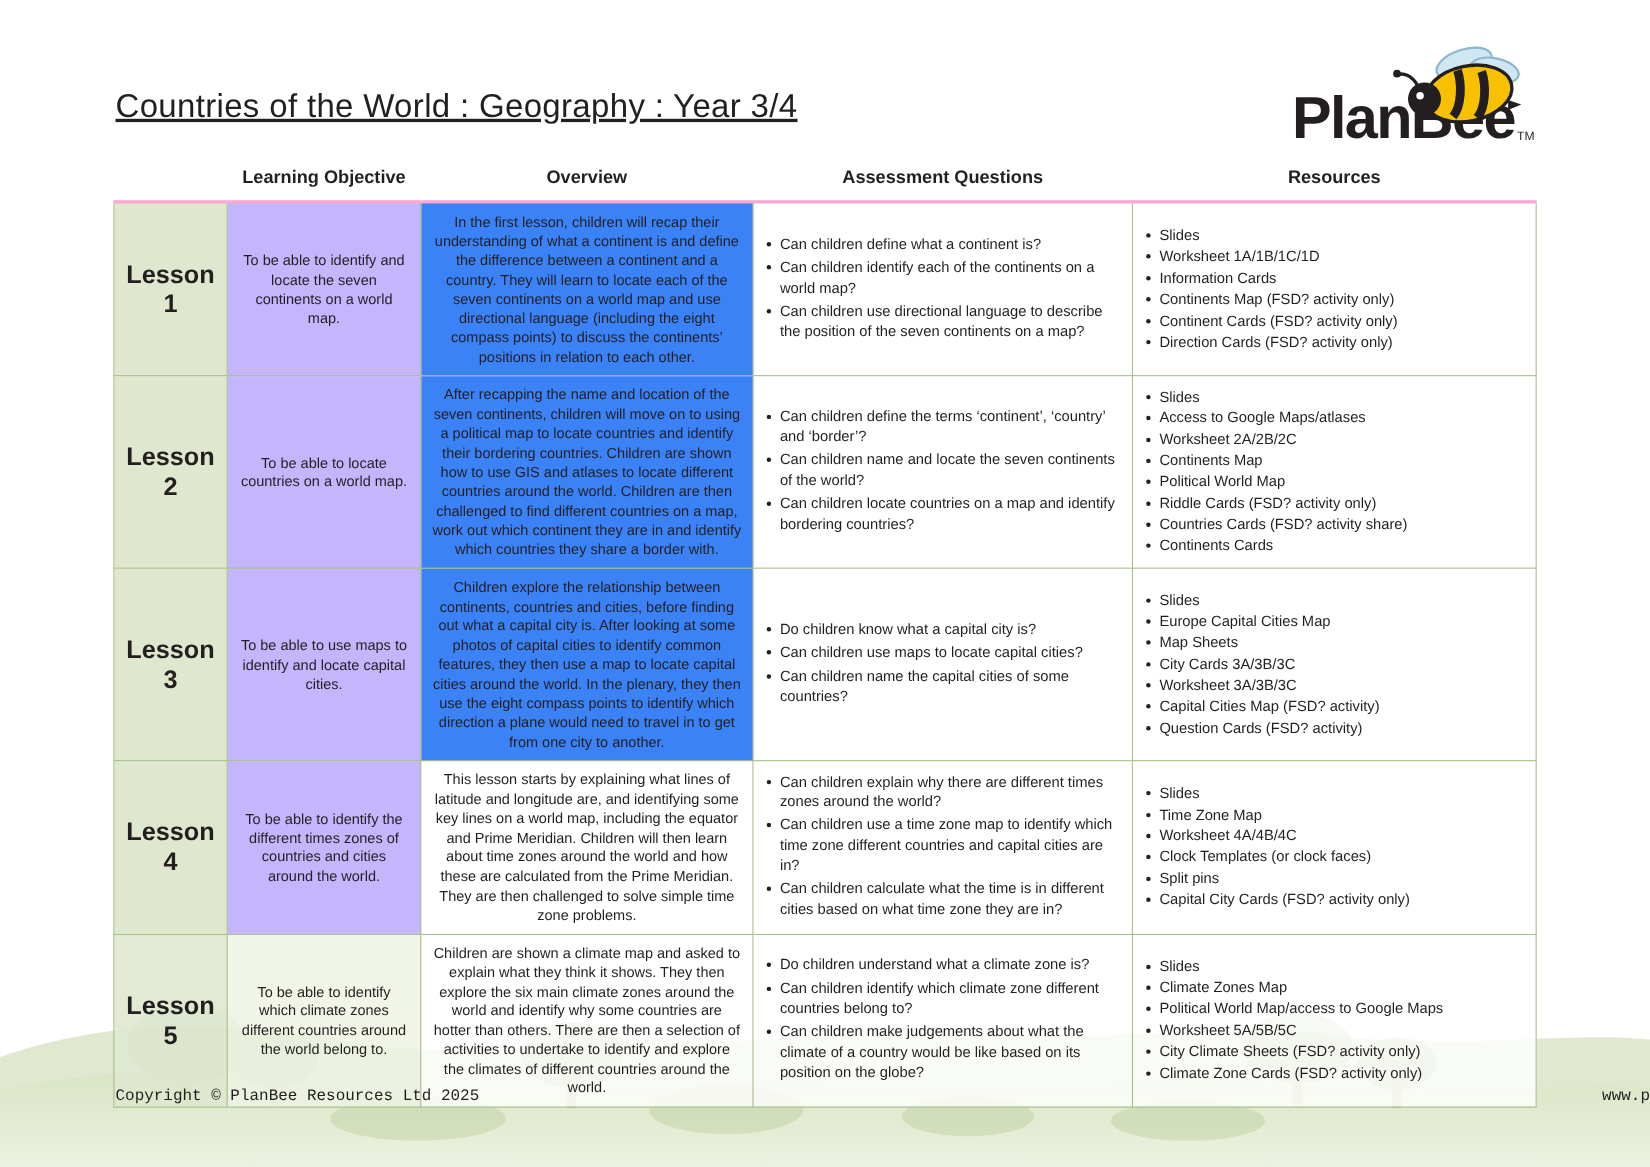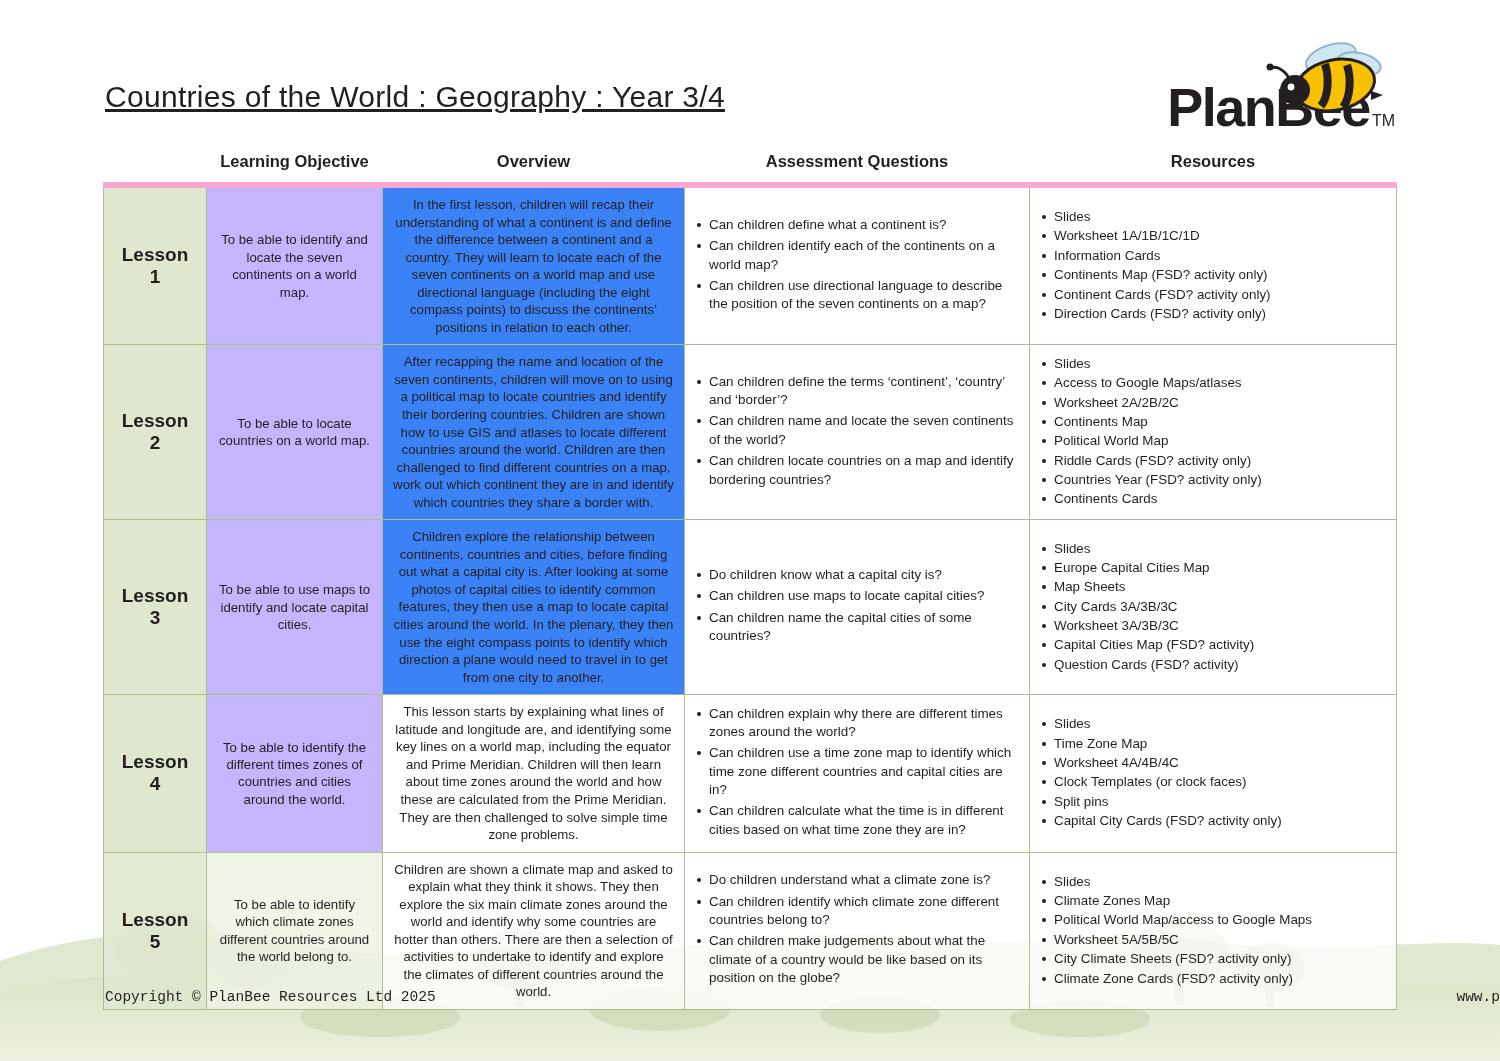--- a/index.html
+++ b/index.html
@@ -53,21 +53,21 @@
     align-items: flex-end;
   }
   .brand-text {
     font-size: 54px;
     font-weight: bold;
     letter-spacing: -1.5px;
     color: #231f20;
     line-height: 1;
   }
   .brand-tm {
-    font-size: 16px;
+    font-size: 11px;
     color: #231f20;
     margin-left: 2px;
     margin-bottom: 4px;
   }
   .bee {
     position: absolute;
     right: 6px;
     top: -42px;
   }
 
@@ -91,36 +91,36 @@
   table.planner col.c-res    { width: 367px; }
 
   table.planner th,
   table.planner td {
     border: 1px solid #a9bf8c;
     vertical-align: middle;
     padding: 8px 10px;
   }
   table.planner thead th {
     border: none;
-    border-bottom: 6px solid #f9a8d4;
+    border-bottom: 3px solid #f9a8d4;
     font-size: 16.5px;
     font-weight: bold;
     text-align: center;
     padding: 10px 6px 11px 6px;
     background: transparent;
   }
   thead th.blank-head {
     border: none;
   }
 
   td.lesson-cell {
     background: #dfe8cf;
     text-align: center;
     font-weight: bold;
-    font-size: 19px;
+    font-size: 23px;
     border-left: 1px solid #a9bf8c;
   }
   td.lo-cell {
     background: #c4b5fd;
     text-align: center;
     font-size: 13.2px;
     line-height: 1.32;
   }
   td.ov-cell {
     background: #3b82f6;
@@ -318,21 +318,21 @@
           </ul>
         </td>
         <td class="res-cell">
           <ul>
             <li>Slides</li>
             <li>Access to Google Maps/atlases</li>
             <li>Worksheet 2A/2B/2C</li>
             <li>Continents Map</li>
             <li>Political World Map</li>
             <li>Riddle Cards (FSD? activity only)</li>
-            <li>Countries Year (FSD? activity only)</li>
+            <li>Countries Cards (FSD? activity share)</li>
             <li>Continents Cards</li>
           </ul>
         </td>
       </tr>
 
       <tr class="row-3">
         <td class="lesson-cell">Lesson 3</td>
         <td class="lo-cell">To be able to use maps to identify and locate capital cities.</td>
         <td class="ov-cell">Children explore the relationship between continents, countries and cities, before finding out what a capital city is. After looking at some photos of capital cities to identify common features, they then use a map to locate capital cities around the world. In the plenary, they then use the eight compass points to identify which direction a plane would need to travel in to get from one city to another.</td>
         <td class="aq-cell">

